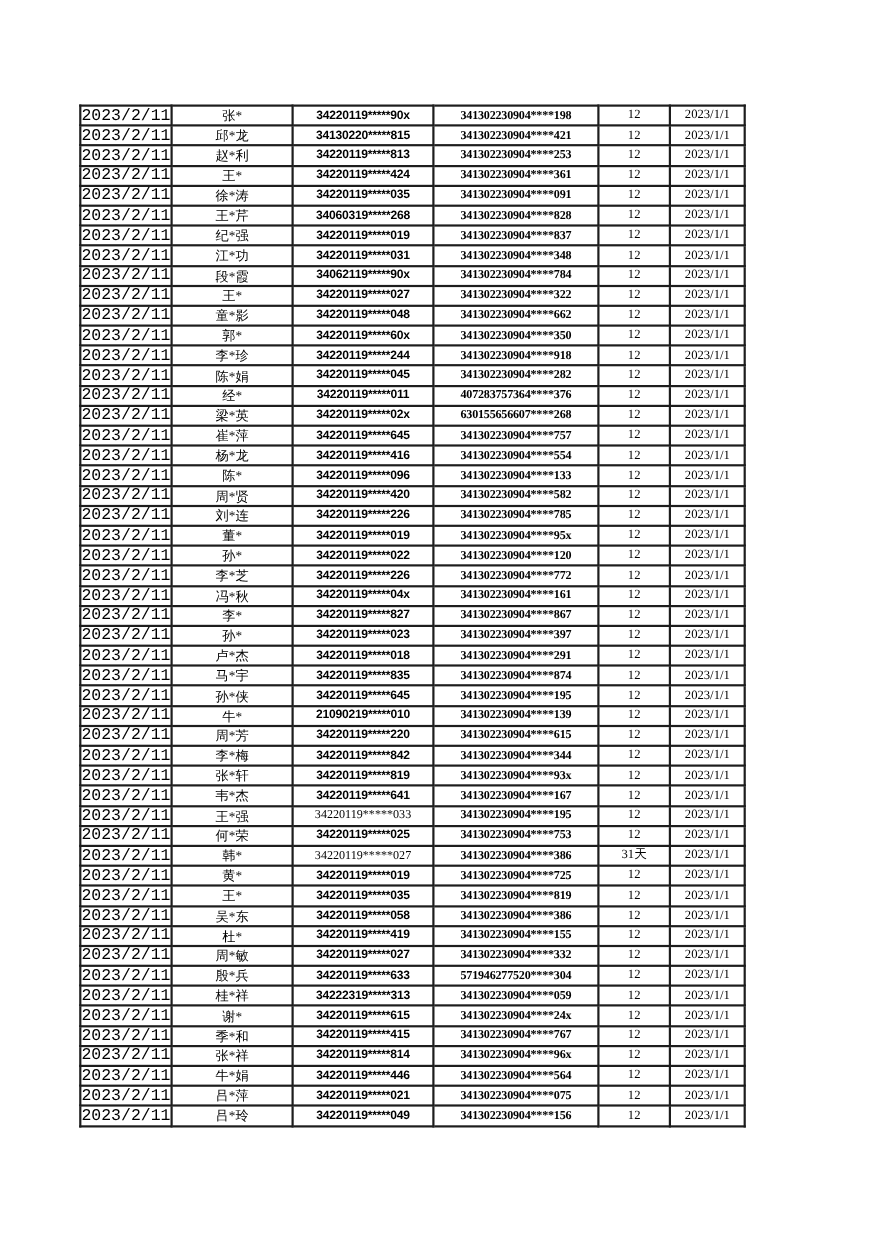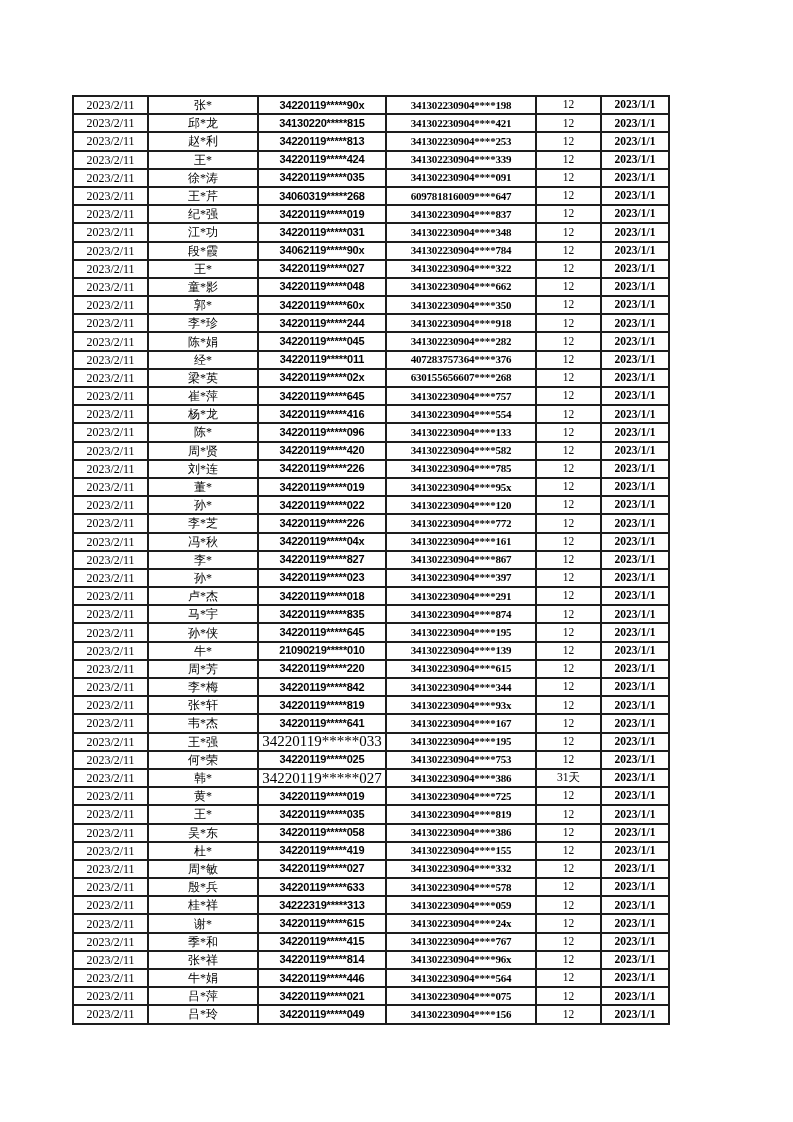--- a/index.html
+++ b/index.html
@@ -29,22 +29,22 @@
     border: 2px solid #1d1d1d;
     padding: 0;
     text-align: center;
     vertical-align: middle;
     white-space: nowrap;
     overflow: hidden;
     line-height: 1;
   }
   
   td.c0 {
-    font-family: Liberation Serif, serif;
-    font-size: 12px;
+    font-family: Liberation Mono, monospace;
+    font-size: 15px;
   }
   
   td.c1 {
     font-family: "Liberation Serif", serif;
     font-size: 12px;
   }
   
   td.c2 {
     font-family: "Liberation Sans", sans-serif;
     font-weight: 700;
@@ -60,27 +60,26 @@
   }
   
   td.c4 {
     font-family: "Liberation Serif", serif;
     font-size: 11.5px;
   }
   
   td.c5 {
     font-family: "Liberation Serif", serif;
     font-size: 11.5px;
-    font-weight: bold;
   }
   
   tr.serif-id td.c2 {
     font-family: "Liberation Serif", serif;
     font-weight: 400;
-    font-size: 15px;
+    font-size: 11px;
     letter-spacing: 0;
   }
 </style>
 </head>
 <body>
 
 <div class="page">
   <table class="records">
     <colgroup>
       <col style="width:75px">
@@ -112,37 +111,37 @@
           <td class="c1">赵*利</td>
           <td class="c2">34220119*****813</td>
           <td class="c3">341302230904****253</td>
           <td class="c4">12</td>
           <td class="c5">2023/1/1</td>
         </tr>
         <tr>
           <td class="c0">2023/2/11</td>
           <td class="c1">王*</td>
           <td class="c2">34220119*****424</td>
-          <td class="c3">341302230904****339</td>
+          <td class="c3">341302230904****361</td>
           <td class="c4">12</td>
           <td class="c5">2023/1/1</td>
         </tr>
         <tr>
           <td class="c0">2023/2/11</td>
           <td class="c1">徐*涛</td>
           <td class="c2">34220119*****035</td>
           <td class="c3">341302230904****091</td>
           <td class="c4">12</td>
           <td class="c5">2023/1/1</td>
         </tr>
         <tr>
           <td class="c0">2023/2/11</td>
           <td class="c1">王*芹</td>
           <td class="c2">34060319*****268</td>
-          <td class="c3">609781816009****647</td>
+          <td class="c3">341302230904****828</td>
           <td class="c4">12</td>
           <td class="c5">2023/1/1</td>
         </tr>
         <tr>
           <td class="c0">2023/2/11</td>
           <td class="c1">纪*强</td>
           <td class="c2">34220119*****019</td>
           <td class="c3">341302230904****837</td>
           <td class="c4">12</td>
           <td class="c5">2023/1/1</td>
@@ -432,21 +431,21 @@
           <td class="c1">周*敏</td>
           <td class="c2">34220119*****027</td>
           <td class="c3">341302230904****332</td>
           <td class="c4">12</td>
           <td class="c5">2023/1/1</td>
         </tr>
         <tr>
           <td class="c0">2023/2/11</td>
           <td class="c1">殷*兵</td>
           <td class="c2">34220119*****633</td>
-          <td class="c3">341302230904****578</td>
+          <td class="c3">571946277520****304</td>
           <td class="c4">12</td>
           <td class="c5">2023/1/1</td>
         </tr>
         <tr>
           <td class="c0">2023/2/11</td>
           <td class="c1">桂*祥</td>
           <td class="c2">34222319*****313</td>
           <td class="c3">341302230904****059</td>
           <td class="c4">12</td>
           <td class="c5">2023/1/1</td>

